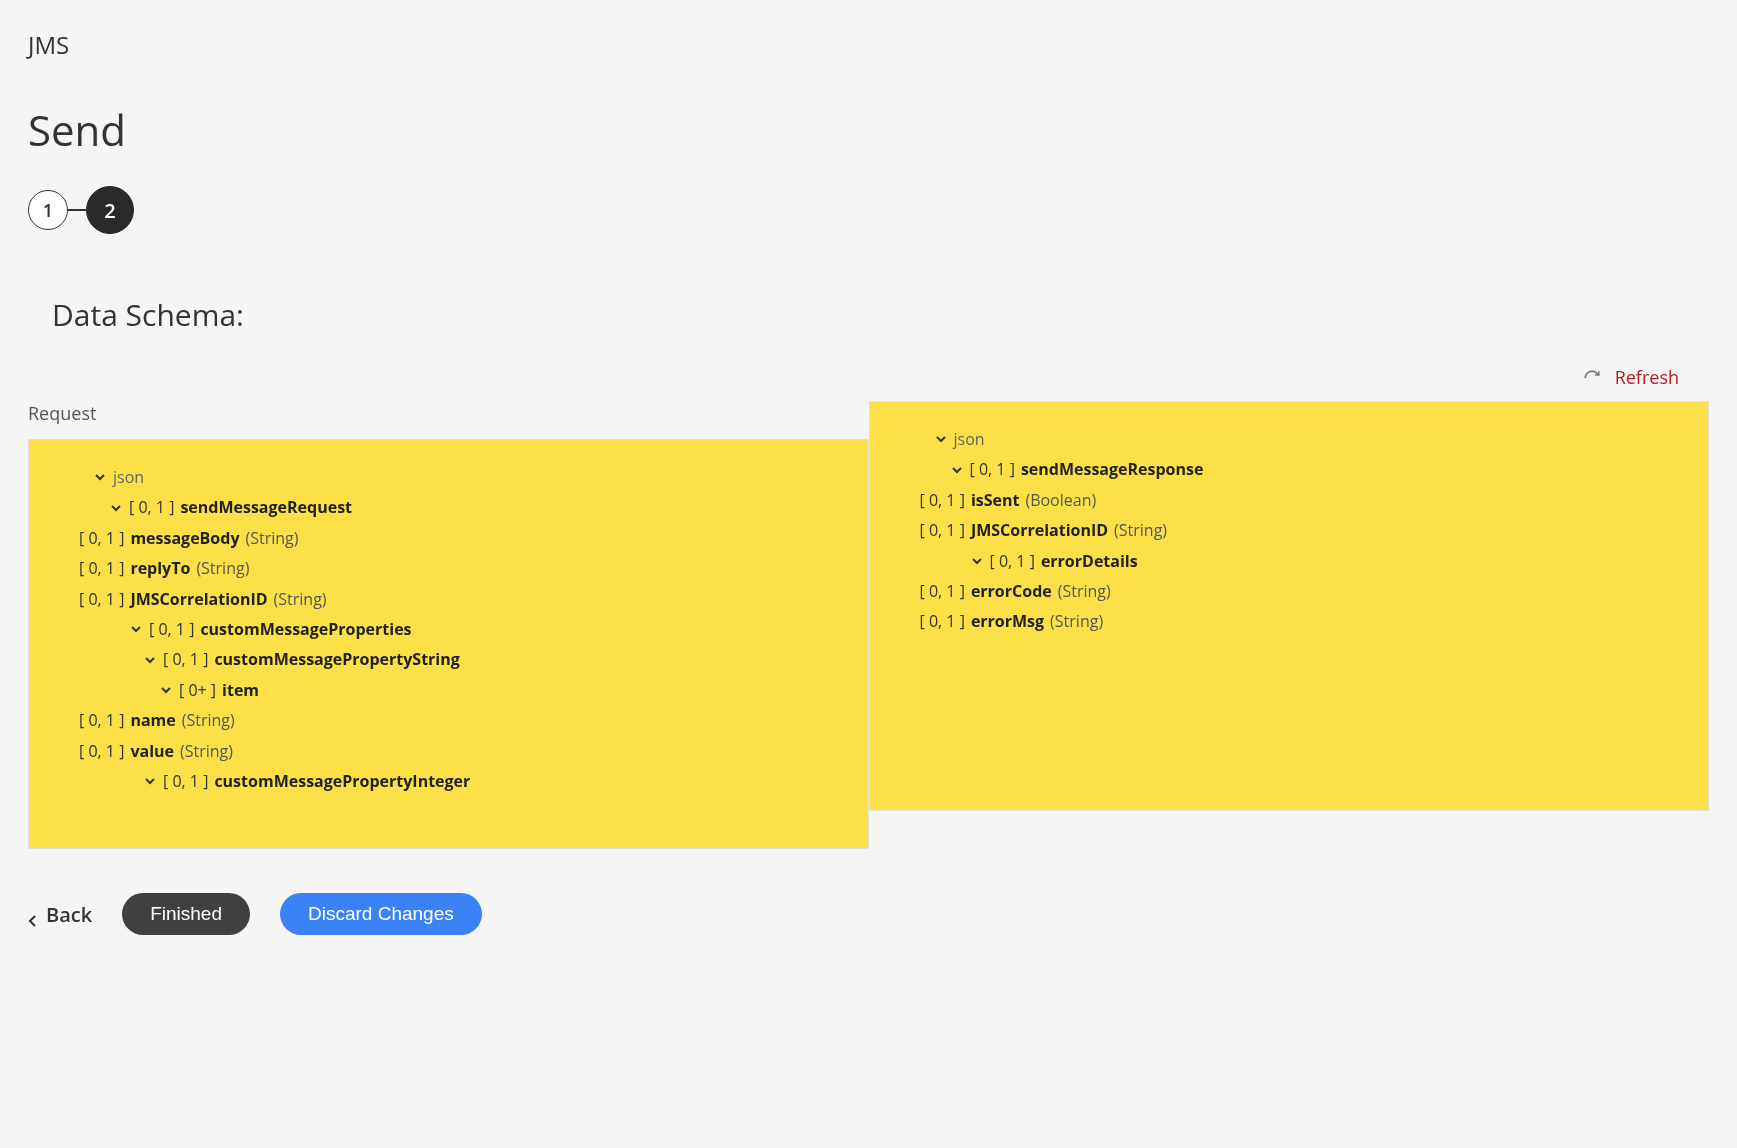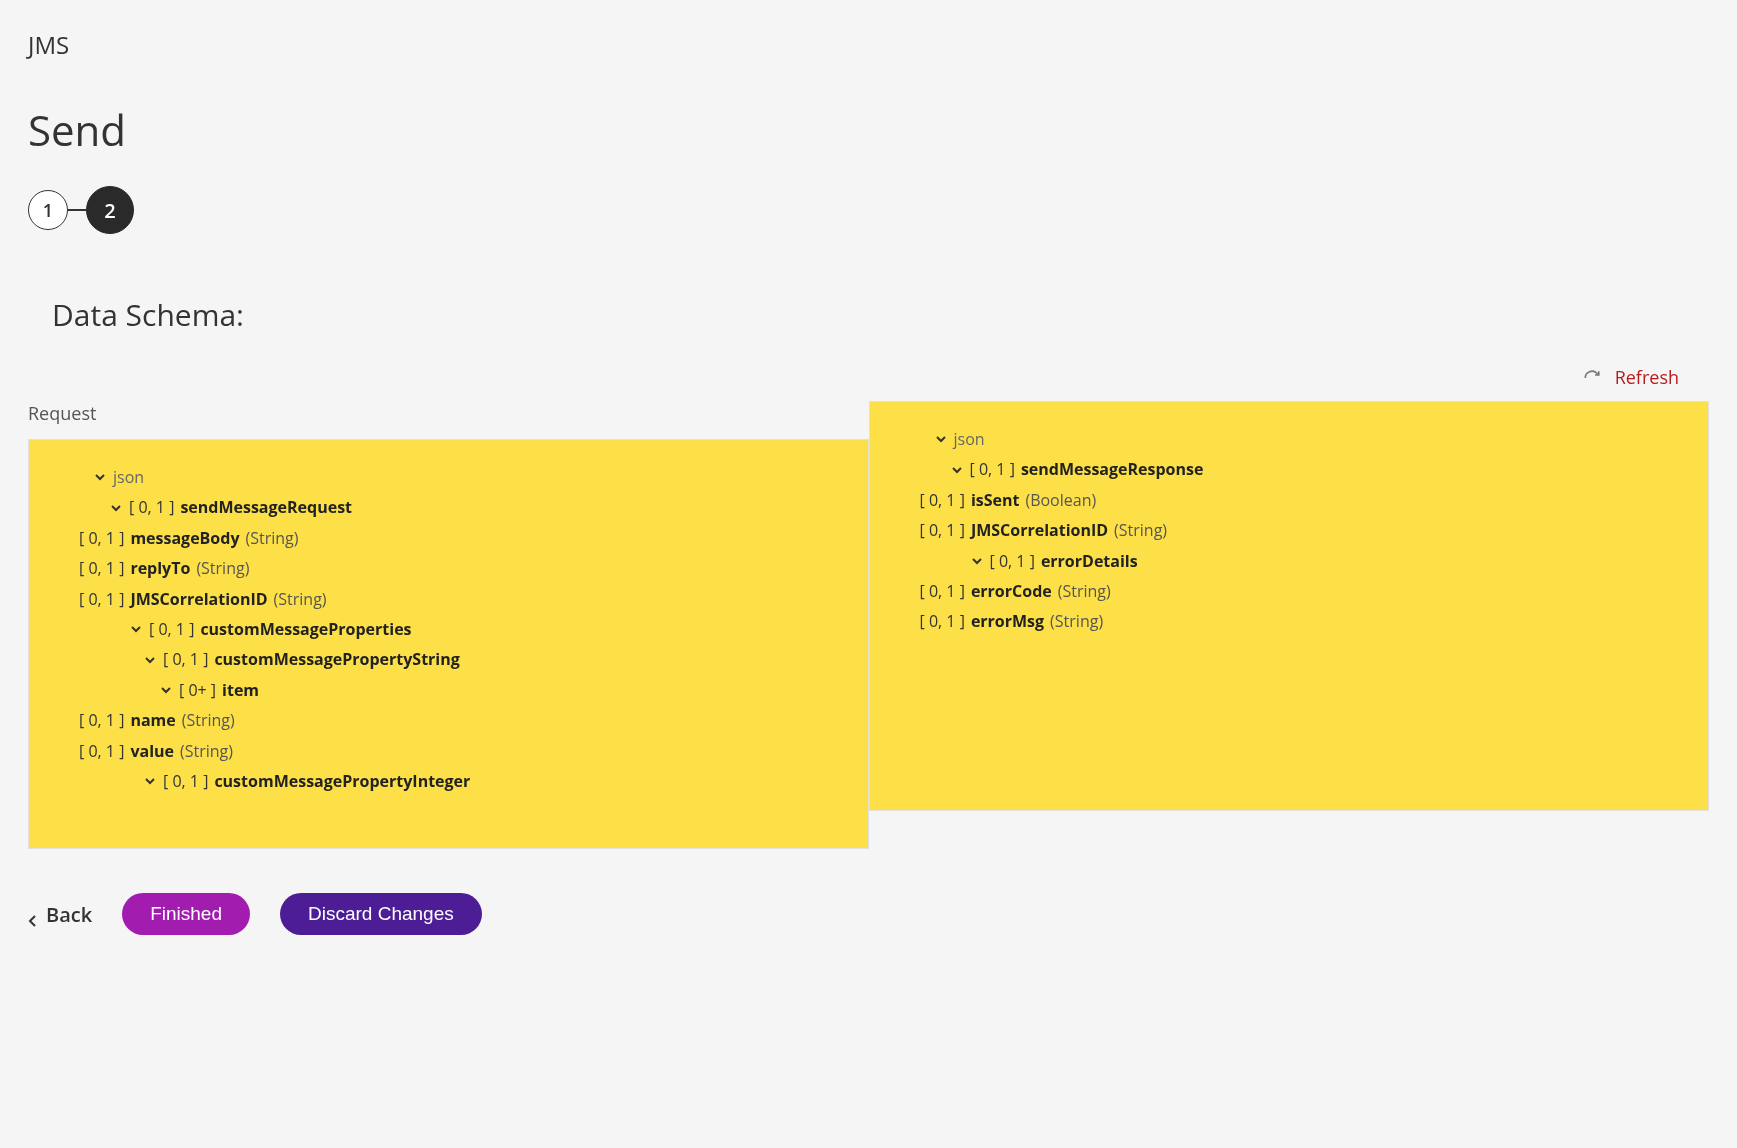--- a/index.html
+++ b/index.html
@@ -145,22 +145,22 @@
 .back-chevron { width: 10px; height: 14px; }
 .btn {
   border: none;
   border-radius: 22px;
   padding: 10px 28px;
   font-size: 19px;
   font-weight: 500;
   cursor: pointer;
   color: #fff;
 }
-.btn-primary { background: #a21caf; }
-.btn-secondary { background: #4c1d95; }
+.btn-primary { background: #404040; }
+.btn-secondary { background: #3b82f6; }
 </style>
 </head>
 <body>
 
 
 
 <a class="breadcrumb">JMS</a>
 
 <h1 class="page-title">Send</h1>
 

